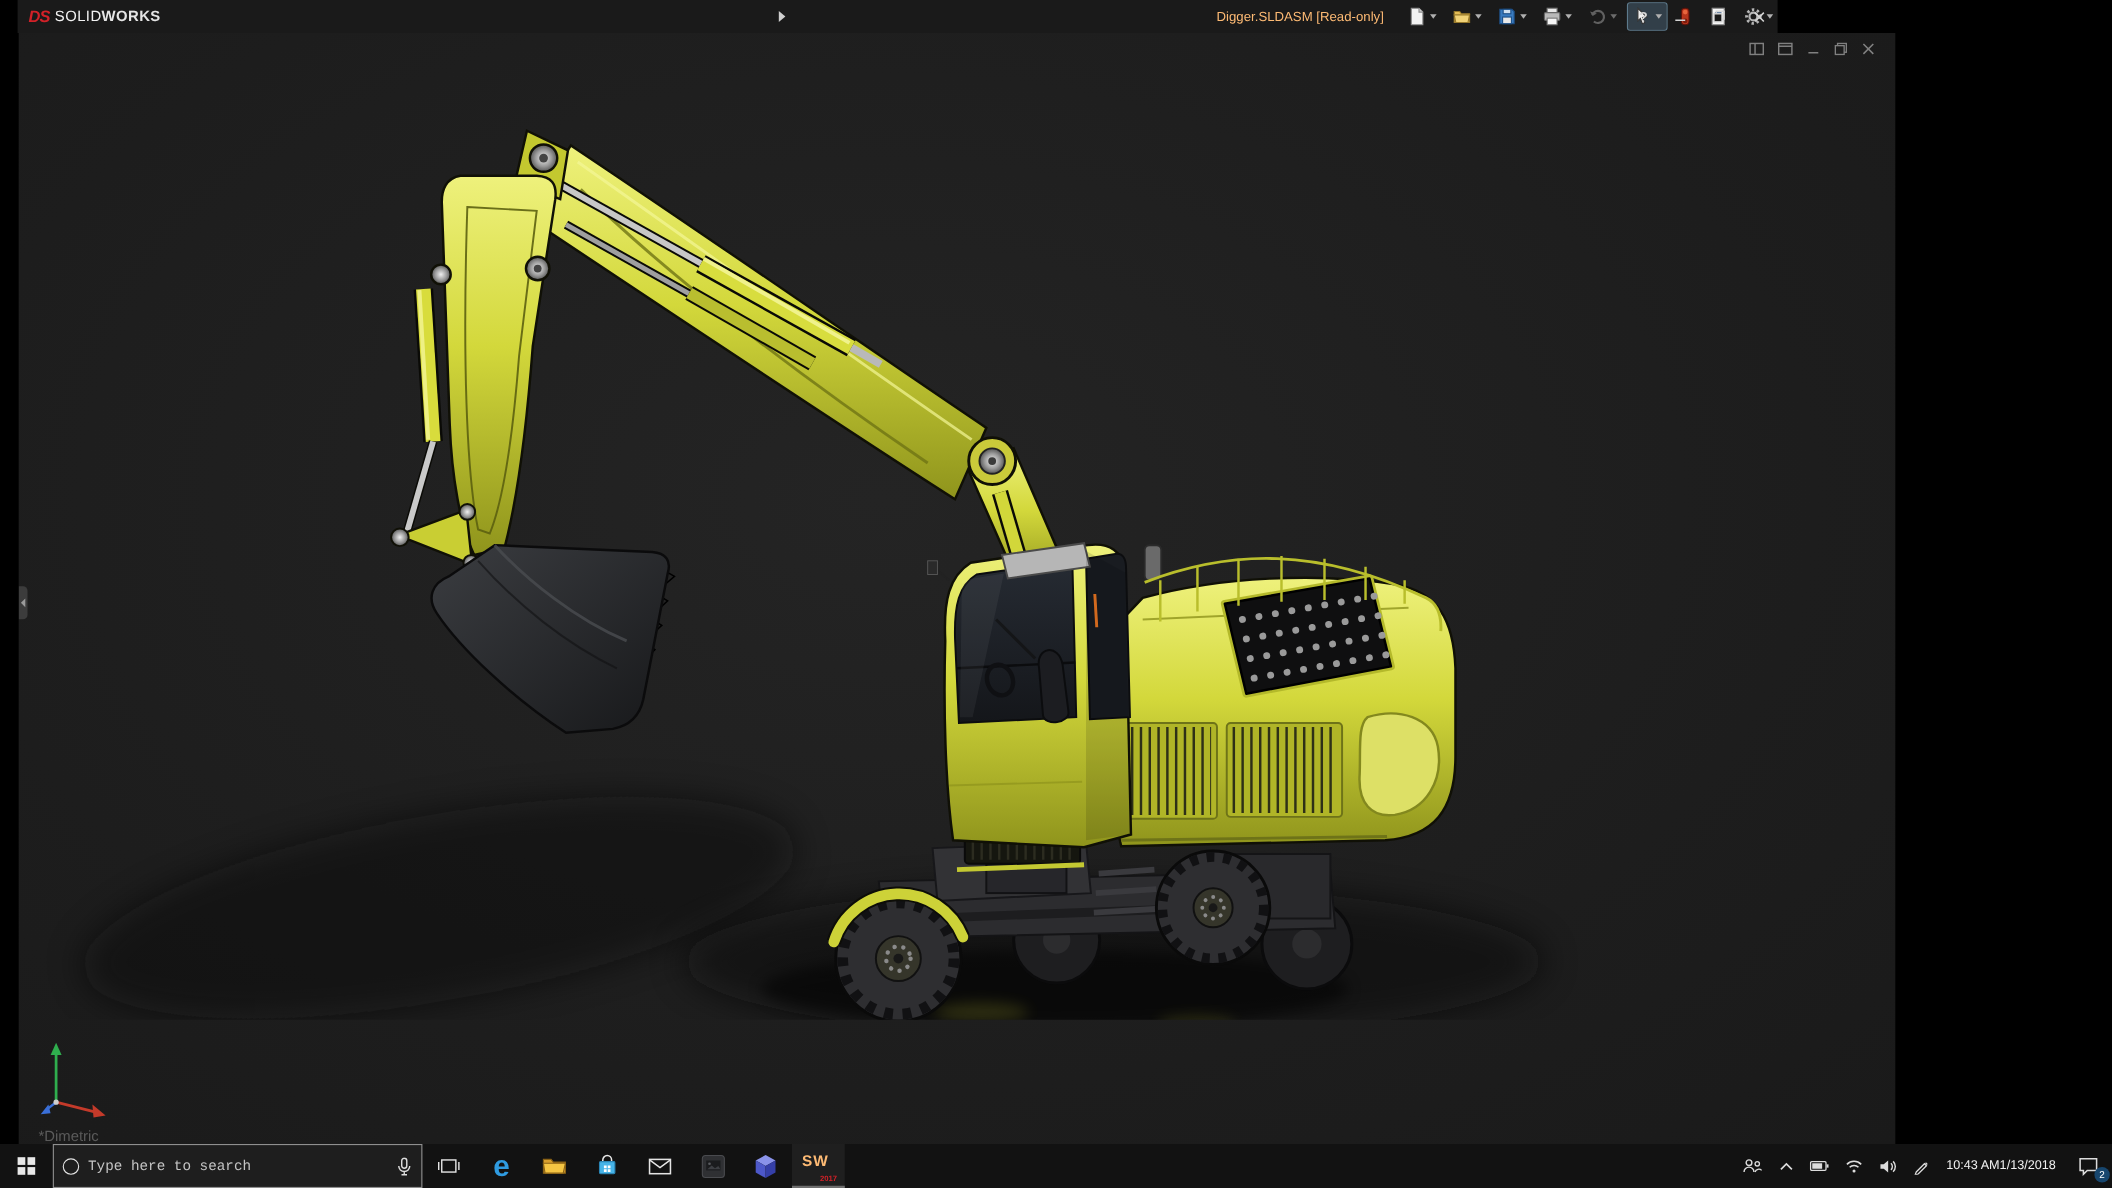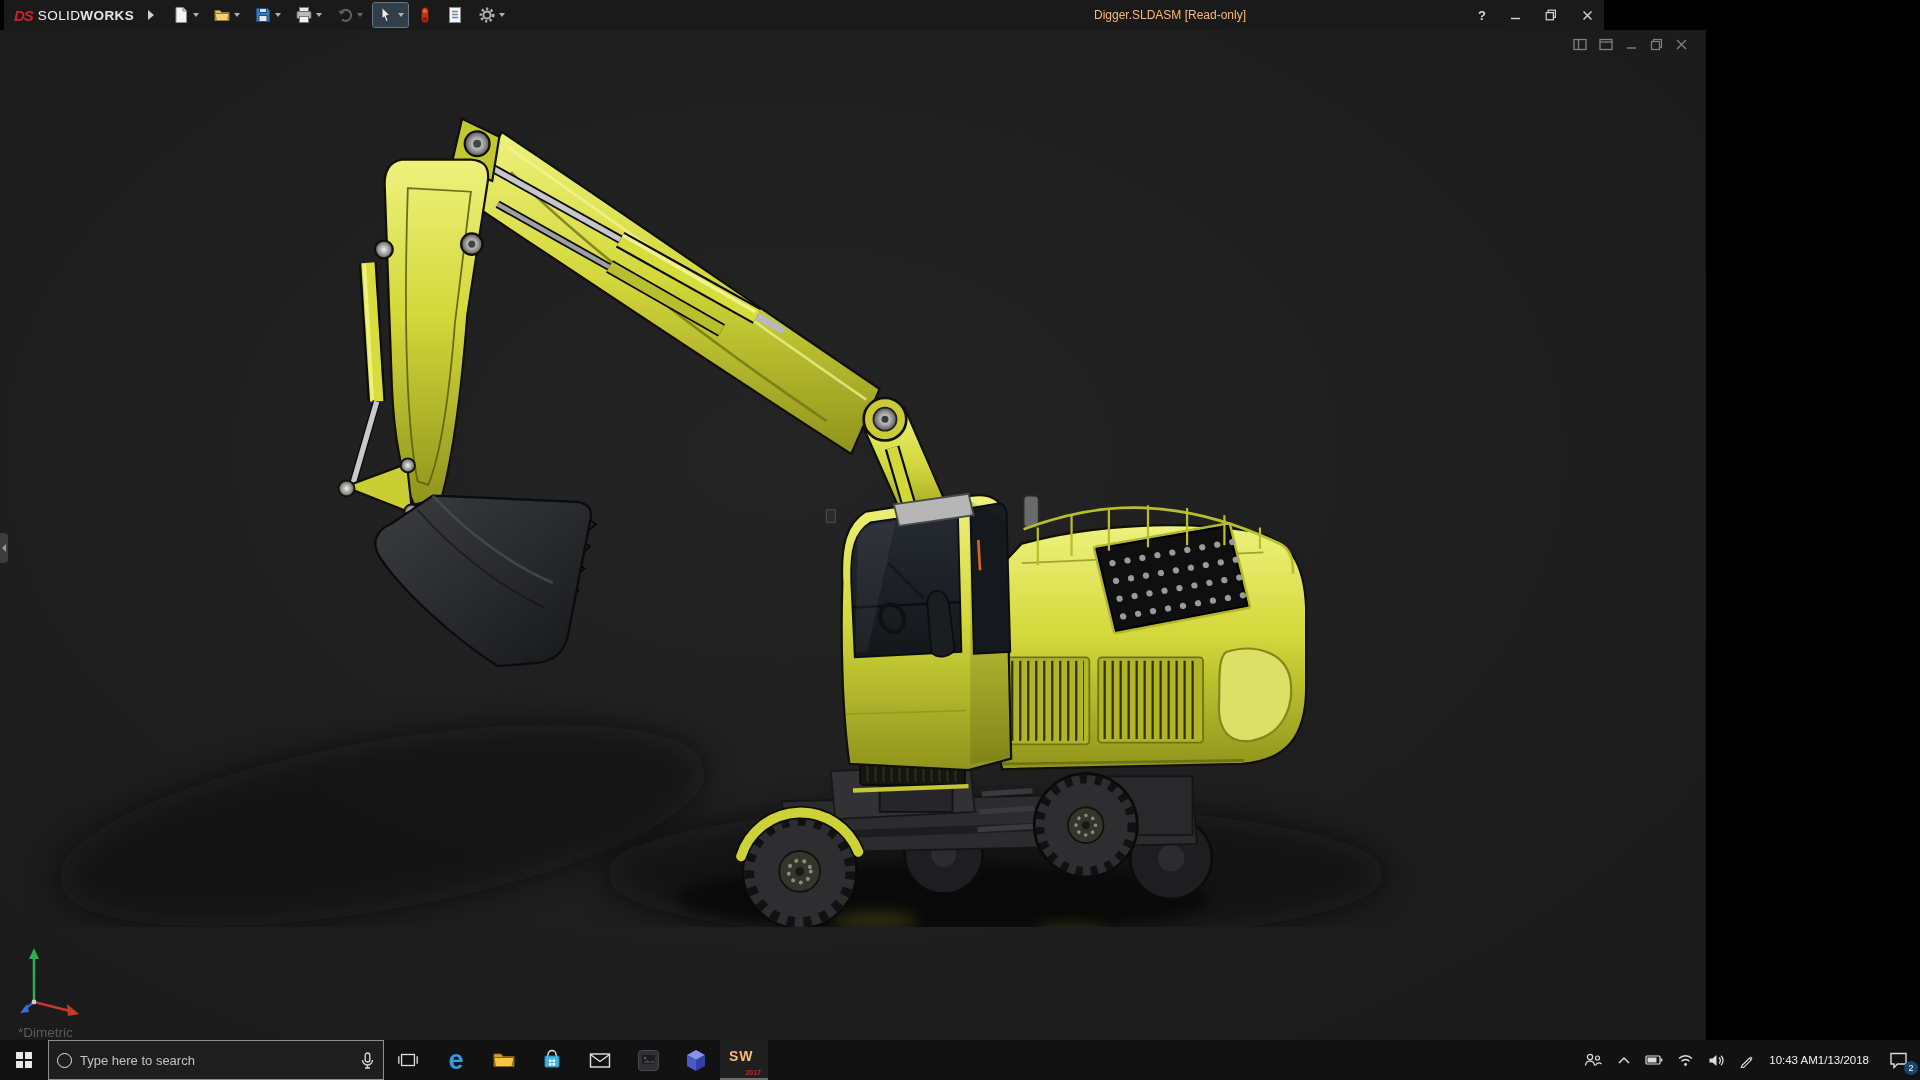--- a/index.html
+++ b/index.html
@@ -1,42 +1,42 @@
 <!DOCTYPE html>
 <html><head>
 <meta charset="utf-8">
 <style>
   * { margin:0; padding:0; box-sizing:border-box; }
   html,body { width:1920px; height:1080px; overflow:hidden; background:#000;
               font-family:"Liberation Sans", sans-serif; }
   .screen { position:relative; width:1920px; height:1080px; }
 
   
-  .titlebar { position:absolute; top:0; left:4px; width:1600px; height:30px;
-              background:#1a1a1a; display:flex; align-items:center; z-index:30; }
+  .titlebar { position:absolute; top:0; left:16px; width:1600px; height:30px;
+              background:#1a1a1a; display:flex; align-items:center; z-index:30;justify-content:space-between; }
   .logo { display:flex; align-items:center; gap:5px; padding:0 8px 0 10px; }
   .logo-ds { color:#d22128; font-weight:bold; font-style:italic; font-size:15px; letter-spacing:-1px; }
   .logo-solid { color:#f2f2f2; font-weight:normal; font-size:13.5px; letter-spacing:.4px; }
   .logo-works { color:#e5e5e5; font-weight:bold; font-size:13.5px; letter-spacing:.4px; }
   .menu-expand { width:0; height:0; border-left:6px solid #cfcfcf; border-top:5px solid transparent;
                  border-bottom:5px solid transparent; margin:0 14px 0 6px; cursor:pointer; }
   .toolbar { display:flex; align-items:center; gap:6px; }
   .tb-btn { display:flex; align-items:center; gap:2px; padding:3px 4px; border-radius:2px; }
   .tb-btn.active { background:#323f49; outline:1px solid #5d7a8c; }
   .tb-btn .caret { width:0; height:0; border-left:3.5px solid transparent; border-right:3.5px solid transparent;
                    border-top:4px solid #b0b0b0; margin-left:1px; }
   .tb-btn.dim { opacity:.55; }
   .doc-title { position:absolute; left:1166px; transform:translateX(-50%); top:0; height:30px;
                line-height:30px; color:#fdba74; font-size:12px; white-space:nowrap; }
   .win-controls { position:absolute; right:6px; top:0; height:30px; display:flex; align-items:center; gap:14px; }
   .help-q { color:#d8d8d8; font-size:13px; font-weight:bold; padding:0 4px; }
   .win-btn { display:flex; align-items:center; justify-content:center; width:22px; height:22px; }
 
   
-  .viewport { position:absolute; top:30px; left:0; width:1706px; height:1010px;
+  .viewport { position:absolute; top:30px; left:17px; width:1706px; height:1010px;
               background:radial-gradient(ellipse at 46% 42%, #242424 0%, #1d1d1d 65%, #1a1a1a 100%);
               overflow:hidden; }
   .model-svg { position:absolute; inset:0; }
   .vp-controls { position:absolute; top:8px; right:18px; display:flex; gap:12px; opacity:.8; }
   .vp-controls svg { display:block; }
   .triad { position:absolute; left:16px; top:912px; }
   .view-label { position:absolute; left:18px; bottom:0px; color:#5a5a5a; font-size:13.5px; }
   .panel-handle { position:absolute; left:0; top:503px; width:8px; height:30px; background:#3c3c3c;
                   border-radius:0 4px 4px 0; display:flex; align-items:center; justify-content:center; }
   .panel-handle::after { content:""; width:0; height:0; border-right:4px solid #9a9a9a;
@@ -45,21 +45,21 @@
   
   .taskbar { position:absolute; left:0; bottom:0; width:1920px; height:40px; background:#121212;
              display:flex; align-items:stretch; z-index:40; }
   .tb-start { width:48px; display:flex; align-items:center; justify-content:center; }
   .win-flag { display:grid; grid-template-columns:7px 7px; grid-template-rows:7px 7px; gap:2px; }
   .win-flag span { background:#e8e8e8; }
   .searchbox { width:336px; border:1px solid #8f8f8f; background:#1e1e1e; display:flex;
                align-items:center; padding:0 8px; gap:8px; }
   .cortana-ring { width:15px; height:15px; border:1.6px solid #e4e4e4; border-radius:50%; flex:none; }
   .searchbox input { flex:1; background:transparent; border:none; outline:none; color:#d6d6d6;
-                     font-size:13px; font-family:Liberation Sans, sans-serif; }
+                     font-size:13px; font-family:Liberation Mono, monospace; }
   .searchbox input::placeholder { color:#c4c4c4; opacity:1; }
   .tb-app { width:48px; display:flex; align-items:center; justify-content:center; position:relative; }
   .tb-app.running { background:#1f1f1f; box-shadow:inset 0 -2px 0 #6e6e6e; }
   .edge-e { color:#2f9be0; font-size:27px; font-weight:bold; line-height:1; }
   .sw-tile { position:relative; width:30px; height:26px; }
   .sw-text { color:#fdba74; font-weight:bold; font-size:14px; letter-spacing:1px; }
   .sw-year { position:absolute; right:-2px; bottom:-3px; color:#d22128; font-size:7px; font-weight:bold; }
   .tray { margin-left:auto; display:flex; align-items:center; }
   .tray-item { height:40px; display:flex; align-items:center; justify-content:center; padding:0 7px; position:relative; }
   .clock { text-align:right; color:#f0f0f0; font-size:11.5px; line-height:14px; padding:0 8px; }

